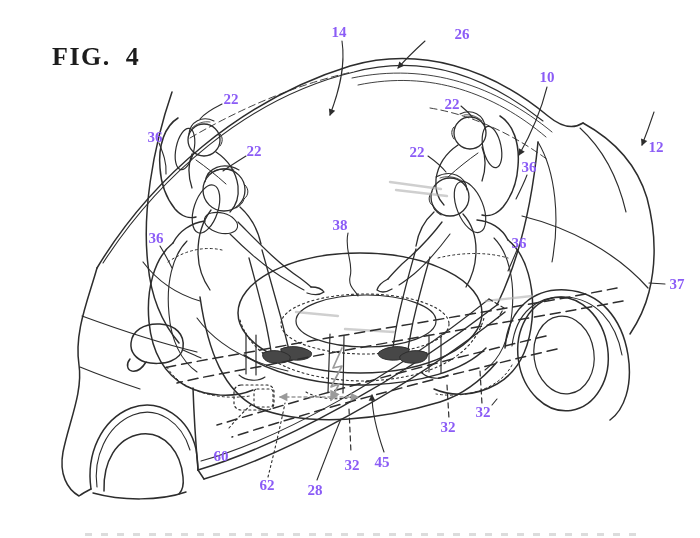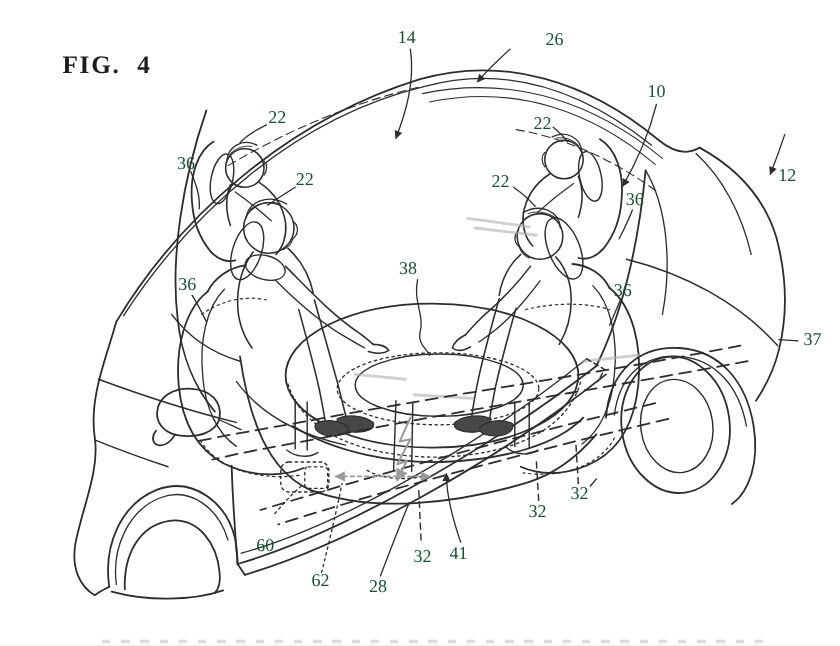--- a/index.html
+++ b/index.html
@@ -1,28 +1,28 @@
 <!DOCTYPE html>
 <html><head>
 <meta charset="utf-8">
 <style>
   html,body{margin:0;padding:0;background:#e8e8e8;}
   .stage{
     position:relative;width:700px;height:538px;background:#ffffff;
     overflow:hidden;font-family:"Liberation Serif","DejaVu Serif",serif;
   }
   .fig-title{
-    position:absolute;left:52px;top:42px;font-size:21px;font-weight:bold;
+    position:absolute;left:52px;top:42px;font-size:26px;font-weight:bold;
     color:#1c1c1c;letter-spacing:1.5px;word-spacing:7px;
   }
   .drawing{position:absolute;left:0;top:0;}
   .ref-layer{position:absolute;left:0;top:0;width:700px;height:538px;pointer-events:none;}
   .ref{
     position:absolute;transform:translate(-50%,-50%);
-    font-size:15px;font-weight:normal;color:#14532d;white-space:nowrap;
+    font-size:15px;font-weight:bold;color:#8b5cf6;white-space:nowrap;
   }
   .scan-noise{
     position:absolute;left:85px;right:55px;bottom:2px;height:3px;opacity:.35;
     background:repeating-linear-gradient(90deg,rgba(60,60,60,.5) 0 7px,transparent 7px 16px);
     filter:blur(.6px);
   }
 </style>
 </head>
 <body>
 
@@ -229,21 +229,21 @@
       <span class="ref" style="left: 231px; top: 99px;">22</span>
       <span class="ref" style="left: 254px; top: 151px;">22</span>
       <span class="ref" style="left: 452px; top: 104px;">22</span>
       <span class="ref" style="left: 417px; top: 152px;">22</span>
       <span class="ref" style="left: 155px; top: 137px;">36</span>
       <span class="ref" style="left: 156px; top: 238px;">36</span>
       <span class="ref" style="left: 529px; top: 167px;">36</span>
       <span class="ref" style="left: 519px; top: 243px;">36</span>
       <span class="ref" style="left: 340px; top: 225px;">38</span>
       <span class="ref" style="left: 677px; top: 284px;">37</span>
-      <span class="ref" style="left: 382px; top: 462px;">41</span>
+      <span class="ref" style="left: 382px; top: 462px;">45</span>
       <span class="ref" style="left: 352px; top: 465px;">32</span>
       <span class="ref" style="left: 448px; top: 427px;">32</span>
       <span class="ref" style="left: 483px; top: 412px;">32</span>
       <span class="ref" style="left: 315px; top: 490px;">28</span>
       <span class="ref" style="left: 267px; top: 485px; text-align: center;">62</span>
       <span class="ref" style="left: 221px; top: 436px; margin-top: 20px;">60</span>
     </div>
 
   <div class="scan-noise"></div>
 </div>

